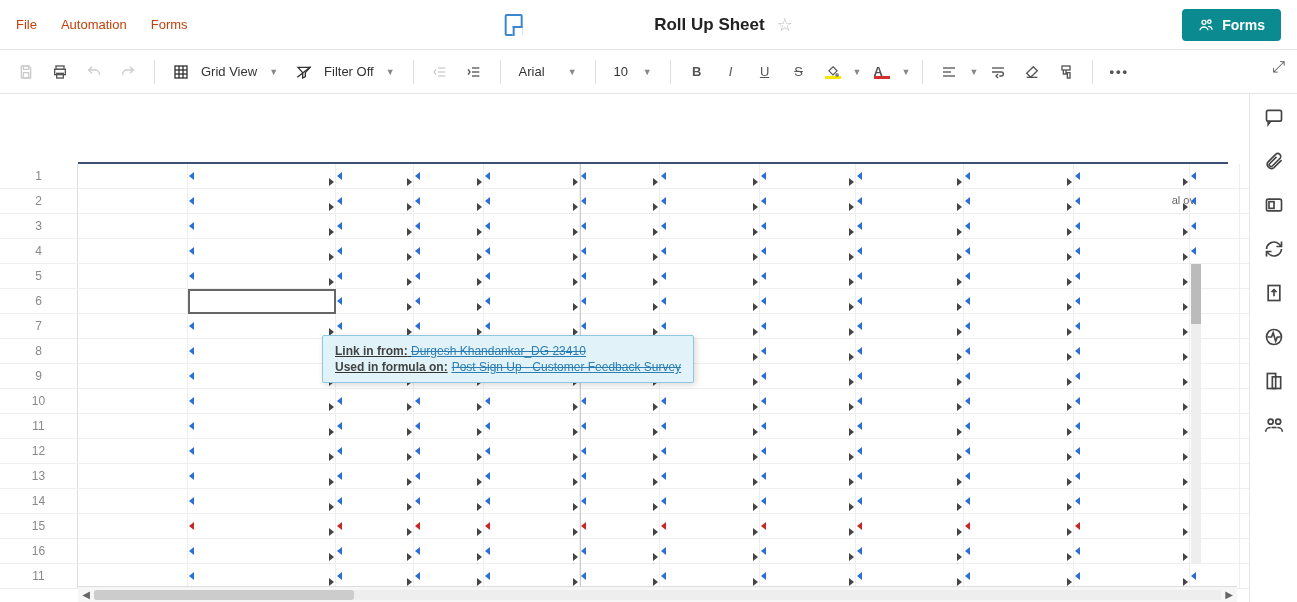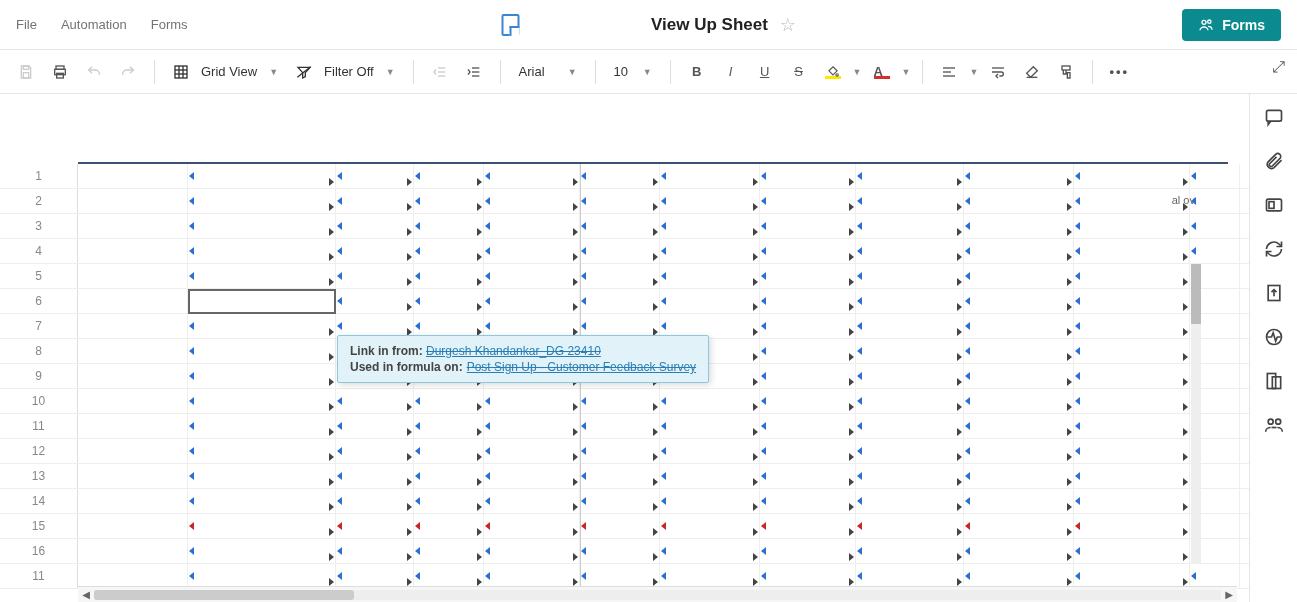--- a/index.html
+++ b/index.html
@@ -1,19 +1,19 @@
 <!DOCTYPE html>
 <html><head>
 <meta charset="utf-8">
 <style>
 * { box-sizing: border-box; margin: 0; padding: 0; }
 body { font-family: -apple-system, BlinkMacSystemFont, "Segoe UI", Arial, sans-serif; font-size: 13px; color: #333; background: #fff; overflow: hidden; width: 1297px; height: 602px; }
 .topbar { height: 50px; display: flex; align-items: center; padding: 0 16px; border-bottom: 1px solid #e5e5e5; position: relative; }
 .menu-left { display: flex; gap: 24px; }
-.menu-item { color: #737373; cursor: pointer; }
+.menu-item { color: #c2410c; cursor: pointer; }
 .title-area { position: absolute; left: 50%; transform: translateX(-50%); display: flex; align-items: center; gap: 12px; }
 .doc-icon { width: 18px; height: 22px; border: 2px solid #3a86d0; border-radius: 2px; position: relative; }
 .doc-icon::after { content:""; position:absolute; right:-2px; bottom:-2px; width:8px; height:8px; border-top:2px solid #3a86d0; border-left:2px solid #3a86d0; background:#fff; }
 .title-text { font-weight: 700; font-size: 17px; color: #222; margin-left: 120px;}
 .star { color: #bbb; font-size: 18px; cursor: pointer; }
 .share-btn { margin-left: auto; background: #0b8a8f; color: #fff; border: none; border-radius: 4px; padding: 8px 16px; font-weight: 600; display: flex; align-items: center; gap: 8px; cursor: pointer; font-size: 14px;}
 .toolbar { height: 44px; border-bottom: 1px solid #e5e5e5; display: flex; align-items: center; padding: 0 12px; gap: 6px; }
 .tb-btn { width: 28px; height: 28px; display: flex; align-items: center; justify-content: center; color: #555; cursor: pointer; border-radius: 3px; }
 .tb-sep { width: 1px; height: 24px; background: #ddd; margin: 0 6px; }
 .tb-dd { display: flex; align-items: center; gap: 12px; padding: 4px 6px; cursor: pointer; }
@@ -57,21 +57,21 @@
 <body>
 
 <div class="topbar">
   <div class="menu-left">
     <span class="menu-item">File</span>
     <span class="menu-item">Automation</span>
     <span class="menu-item">Forms</span>
   </div>
   <div class="title-area">
     <span class="doc-icon"></span>
-    <span class="title-text">View Up Sheet</span>
+    <span class="title-text">Roll Up Sheet</span>
     <span class="star">☆</span>
   </div>
   <button class="share-btn">
     <svg width="16" height="16" viewBox="0 0 24 24" fill="none" stroke="#fff" stroke-width="2">
         <circle cx="9" cy="8" r="3"></circle>
         <path d="M3 20c0-3 3-5 6-5s6 2 6 5"></path>
         <circle cx="17" cy="7" r="2.5"></circle>
         <path d="M15 14c3 0 6 1.5 6 5"></path>
       </svg>
     <span>Forms</span>
@@ -1047,21 +1047,21 @@
               <span class="out-tri"></span>
             </div>
             <div class="cell" style="width: 50px;">
               <span class="in-tri"></span>
             </div>
           </div>
         </div>
       </div>
     <div class="center-divider" style="top:70px;"></div>
     <div class="sel" id="selbox" style="left: 188px; top: 195px; width: 148px; height: 25px;"></div>
-    <div class="tooltip" id="tt" style="left: 337px; top: 241px;">
+    <div class="tooltip" id="tt" style="left: 322px; top: 241px; text-decoration: underline;">
       <div><span class="lab">Link in from:</span> <a href="#" class="struck">Durgesh Khandankar_DG 23410</a></div>
       <div style="display:flex;gap:4px;margin-top:2px;">
         <span class="lab">Used in formula on:</span>
         <div>
           <div><a href="#" class="struck">Post Sign Up - Customer Feedback Survey</a></div>
         </div>
       </div>
     </div>
     <div class="vscroll">
         <div class="thumb"></div>

